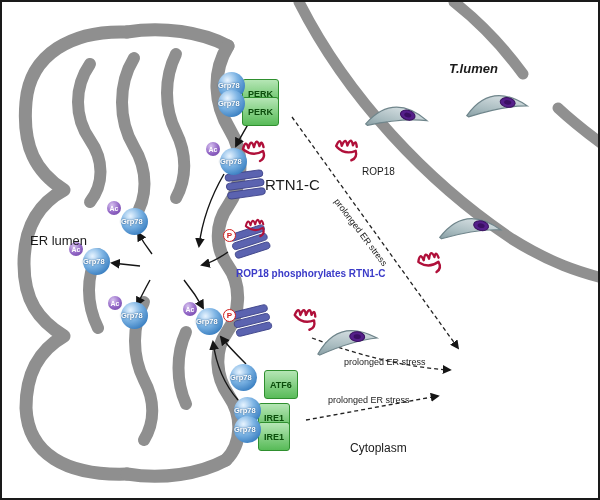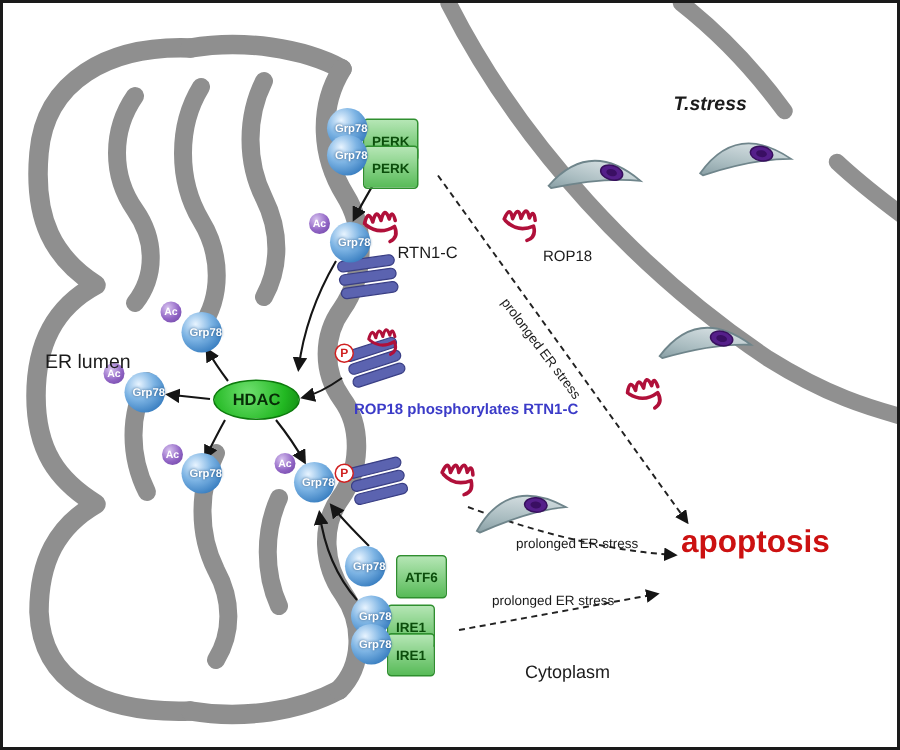--- a/index.html
+++ b/index.html
@@ -6,21 +6,21 @@
   .stage{position:relative;width:600px;height:500px;background:#ffffff;border:2px solid #1a1a1a;
          overflow:hidden;font-family:"Liberation Sans",sans-serif;box-sizing:border-box;}
   .stage svg.canvas{position:absolute;left:0;top:0;}
   .lbl{position:absolute;color:#1b1b1b;white-space:nowrap;line-height:1.1;}
   .bold{font-weight:bold}
   .italic{font-style:italic}
   .purple{color:#3b3bc8}
   .red{color:#cc1111}
   .grp{position:absolute;width:27px;height:27px;border-radius:50%;
        background:radial-gradient(circle at 35% 30%, #e8f4ff 0%, #7db4e4 40%, #3a7fc1 78%, #265f9c 100%);
-       color:#fff;font-size:7.5px;font-weight:bold;display:flex;align-items:center;justify-content:flex-end;
+       color:#fff;font-size:7.5px;font-weight:bold;display:flex;align-items:center;justify-content:flex-start;
        text-shadow:0 0 2px #1a4a7a;}
   .ac{position:absolute;width:14px;height:14px;border-radius:50%;
       background:radial-gradient(circle at 35% 30%, #d7c2ef 0%, #9165c5 55%, #6a3fa0 100%);
       color:#fff;font-size:7px;font-weight:bold;display:flex;align-items:center;justify-content:center;}
   .pc{position:absolute;width:13px;height:13px;border-radius:50%;background:#fff;border:1.5px solid #d02020;
       color:#d02020;font-size:8px;font-weight:bold;display:flex;align-items:center;justify-content:center;
       box-sizing:border-box;}
   .sensor{position:absolute;height:29px;padding:13px 5px;border-radius:3px;
       background:linear-gradient(#b5e6b5,#58bb58);border:1px solid #2f8f2f;color:#0b4d0b;
       font-weight:bold;font-size:9px;display:flex;align-items:center;justify-content:center;box-sizing:border-box;}
@@ -117,23 +117,20 @@
     <use href="#ropDef" transform="translate(414,247) rotate(-6)"></use>
     <use href="#ropDef" transform="translate(294,300) rotate(10)"></use>
     <use href="#ropDef" transform="translate(243,213) scale(0.85)"></use>
 
     <use href="#cresDef" transform="translate(372,93) rotate(16)"></use>
     <use href="#cresDef" transform="translate(470,84) rotate(10)"></use>
     <use href="#cresDef" transform="translate(444,206) rotate(12)"></use>
     <use href="#cresDef" transform="translate(318,322) rotate(4)"></use>
   </svg>
 
-  <div class="hdac" style="left:140px;top:251px">
-    <span>HDAC</span>
-  </div>
 
   <div class="sensor" style="left:240px;top:77px">
       <span>PERK</span>
     </div>
   <div class="sensor" style="left:240px;top:95px">
       <span>PERK</span>
     </div>
   <div class="sensor" style="left:262px;top:368px">
       <span>ATF6</span>
     </div>
@@ -196,23 +193,22 @@
     </div>
 
   <div class="pc" style="left:221px;top:227px">
       <span>P</span>
     </div>
   <div class="pc" style="left:221px;top:307px">
       <span>P</span>
     </div>
 
   <div class="lbl" style="left:28px;top:232px;font-size:13px">ER lumen</div>
-  <div class="lbl" style="left:263px;top:161px;font-size:11px">RTN1-C</div>
+  <div class="lbl" style="left:263px;top:175px;font-size:15px">RTN1-C</div>
   <div class="lbl" style="left:360px;top:164px;font-size:10px">ROP18</div>
-  <div class="lbl italic bold" style="left:447px;top:60px;font-size:13px">T.stress</div>
+  <div class="lbl italic bold" style="left:447px;top:60px;font-size:13px">T.lumen</div>
   <div class="lbl purple bold" style="left:234px;top:266px;font-size:10px">ROP18 phosphorylates RTN1-C</div>
   <div class="lbl" style="left:302px;top:226px;width:112px;transform:rotate(53deg);text-align:center;font-size:9px">prolonged ER stress</div>
   <div class="lbl" style="left:342px;top:356px;font-size:9px">prolonged ER stress</div>
   <div class="lbl" style="left:326px;top:394px;font-size:9px">prolonged ER stress</div>
-  <div class="lbl red bold" style="left:452px;top:348px;font-size:21px">apoptosis</div>
   <div class="lbl" style="left:348px;top:440px;font-size:12px">Cytoplasm</div>
 
 </div>
 
 </body></html>

